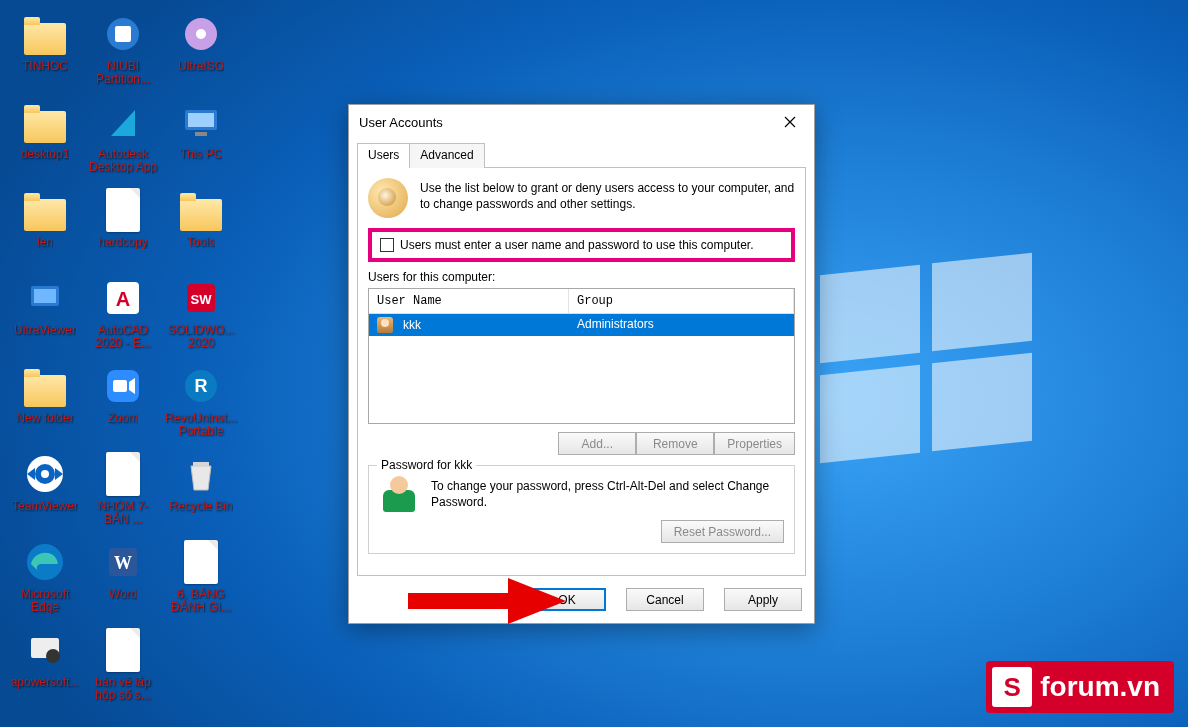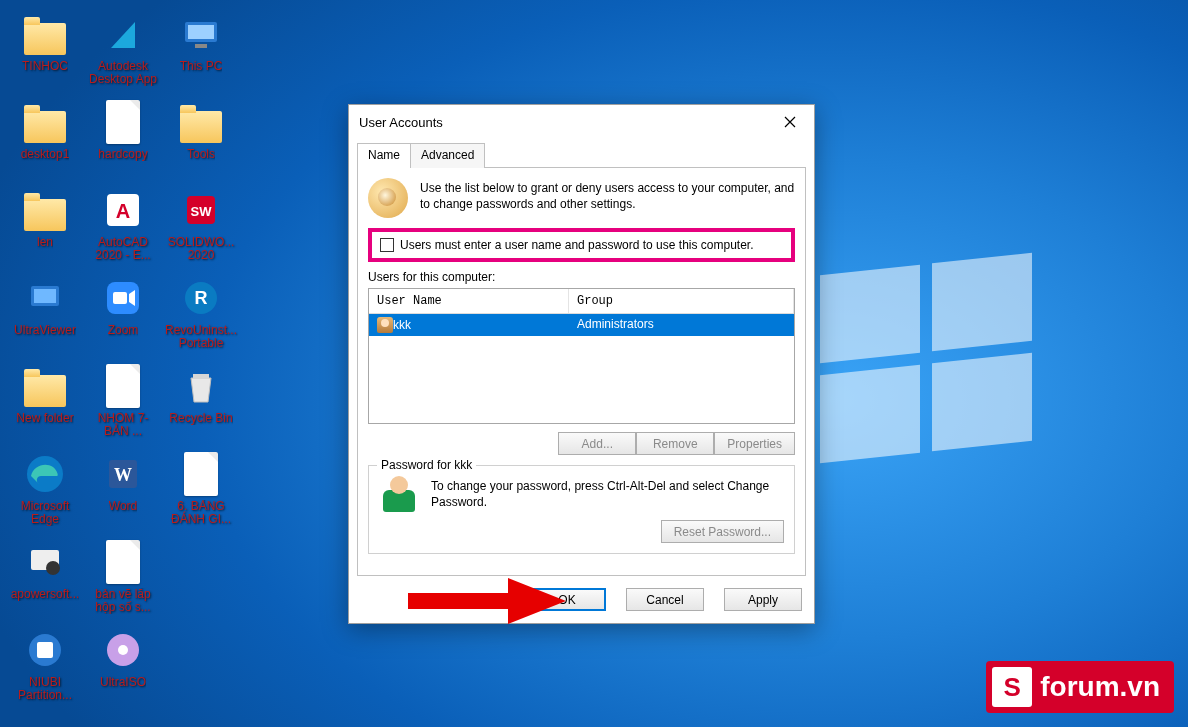--- a/index.html
+++ b/index.html
@@ -130,21 +130,21 @@
   .lvhdr {
     display:flex; background:#fff; border-bottom: 1px solid #dcdcdc; font-size:12px;font-family:Liberation Mono, monospace;
   }
   .lvhdr div { padding: 5px 8px; border-right: 1px solid #e4e4e4; }
   .lvhdr .c1 { width: 200px; }
   .lvhdr .c2 { flex:1; }
   .lvrow {
     display:flex; background:#0078d7; color:#fff; font-size:12px;
   }
   .lvrow div { padding: 3px 8px; }
-  .lvrow .c1 { width: 200px; display:flex; align-items:center; gap:0; }
+  .lvrow .c1 { width: 200px; display:flex; align-items:center; gap:10px; }
   .lvrow .c2 { flex:1; }
   .usricon {
     width:16px; height:16px; background: linear-gradient(180deg,#e8b978,#b47a3a); border-radius: 3px 3px 2px 2px;
     position:relative;
   }
   .usricon::before { content:""; position:absolute; left:4px; top:2px; width:8px; height:8px; border-radius:50%; background:#ffe1be; }
 
   .btnrow { display:flex; justify-content: flex-end; margin-bottom: 10px; }
   .btn {
     min-width: 78px; height: 23px; padding: 0 12px; border: 1px solid #adadad;
@@ -229,20 +229,32 @@
     </div>
     <div class="dico">
       <div class="ic">
         <div class="folder"></div>
       </div>
       <div class="lbl">New folder</div>
     </div>
     <div class="dico">
       <div class="ic">
         <svg width="44" height="44">
+          <circle cx="22" cy="22" r="18" fill="#fff"></circle>
+          <circle cx="22" cy="22" r="10" fill="#0a64c2"></circle>
+          <circle cx="22" cy="22" r="4" fill="#fff"></circle>
+          <polygon points="4,22 12,16 12,28" fill="#0a64c2"></polygon>
+          <polygon points="40,22 32,16 32,28" fill="#0a64c2"></polygon>
+        </svg>
+      </div>
+      <div class="lbl">TeamViewer</div>
+    </div>
+    <div class="dico">
+      <div class="ic">
+        <svg width="44" height="44">
           <circle cx="22" cy="22" r="18" fill="#0b7bc7"></circle>
           <path d="M8 24c2-10 14-14 22-9 4 3 6 9 4 9H18c-4 0-6 5-2 8" fill="#3cc6b6"></path>
         </svg>
       </div>
       <div class="lbl">Microsoft Edge</div>
     </div>
     <div class="dico">
       <div class="ic">
         <svg width="44" height="44">
           <rect x="8" y="10" width="28" height="20" rx="2" fill="#eee"></rect>
@@ -377,21 +389,21 @@
 <div class="dialog">
   <div class="titlebar">
     <span class="ttl">User Accounts</span>
     <div class="close">
       <svg width="12" height="12" viewBox="0 0 12 12">
           <path d="M1 1 L11 11 M11 1 L1 11" stroke="currentColor" stroke-width="1.2"></path>
         </svg>
     </div>
   </div>
   <div class="tabs">
-    <div class="tab active">Name</div>
+    <div class="tab active">Users</div>
     <div class="tab inactive">Advanced</div>
   </div>
   <div class="tabpanel">
     <div class="hintrow">
       <div class="keyicon"></div>
       <div class="hinttxt">Use the list below to grant or deny users access to your computer, and to change passwords and other settings.</div>
     </div>
     <div class="highlightbox">
       <div class="chk"></div>
       <span>Users must enter a user name and password to use this computer.</span>

